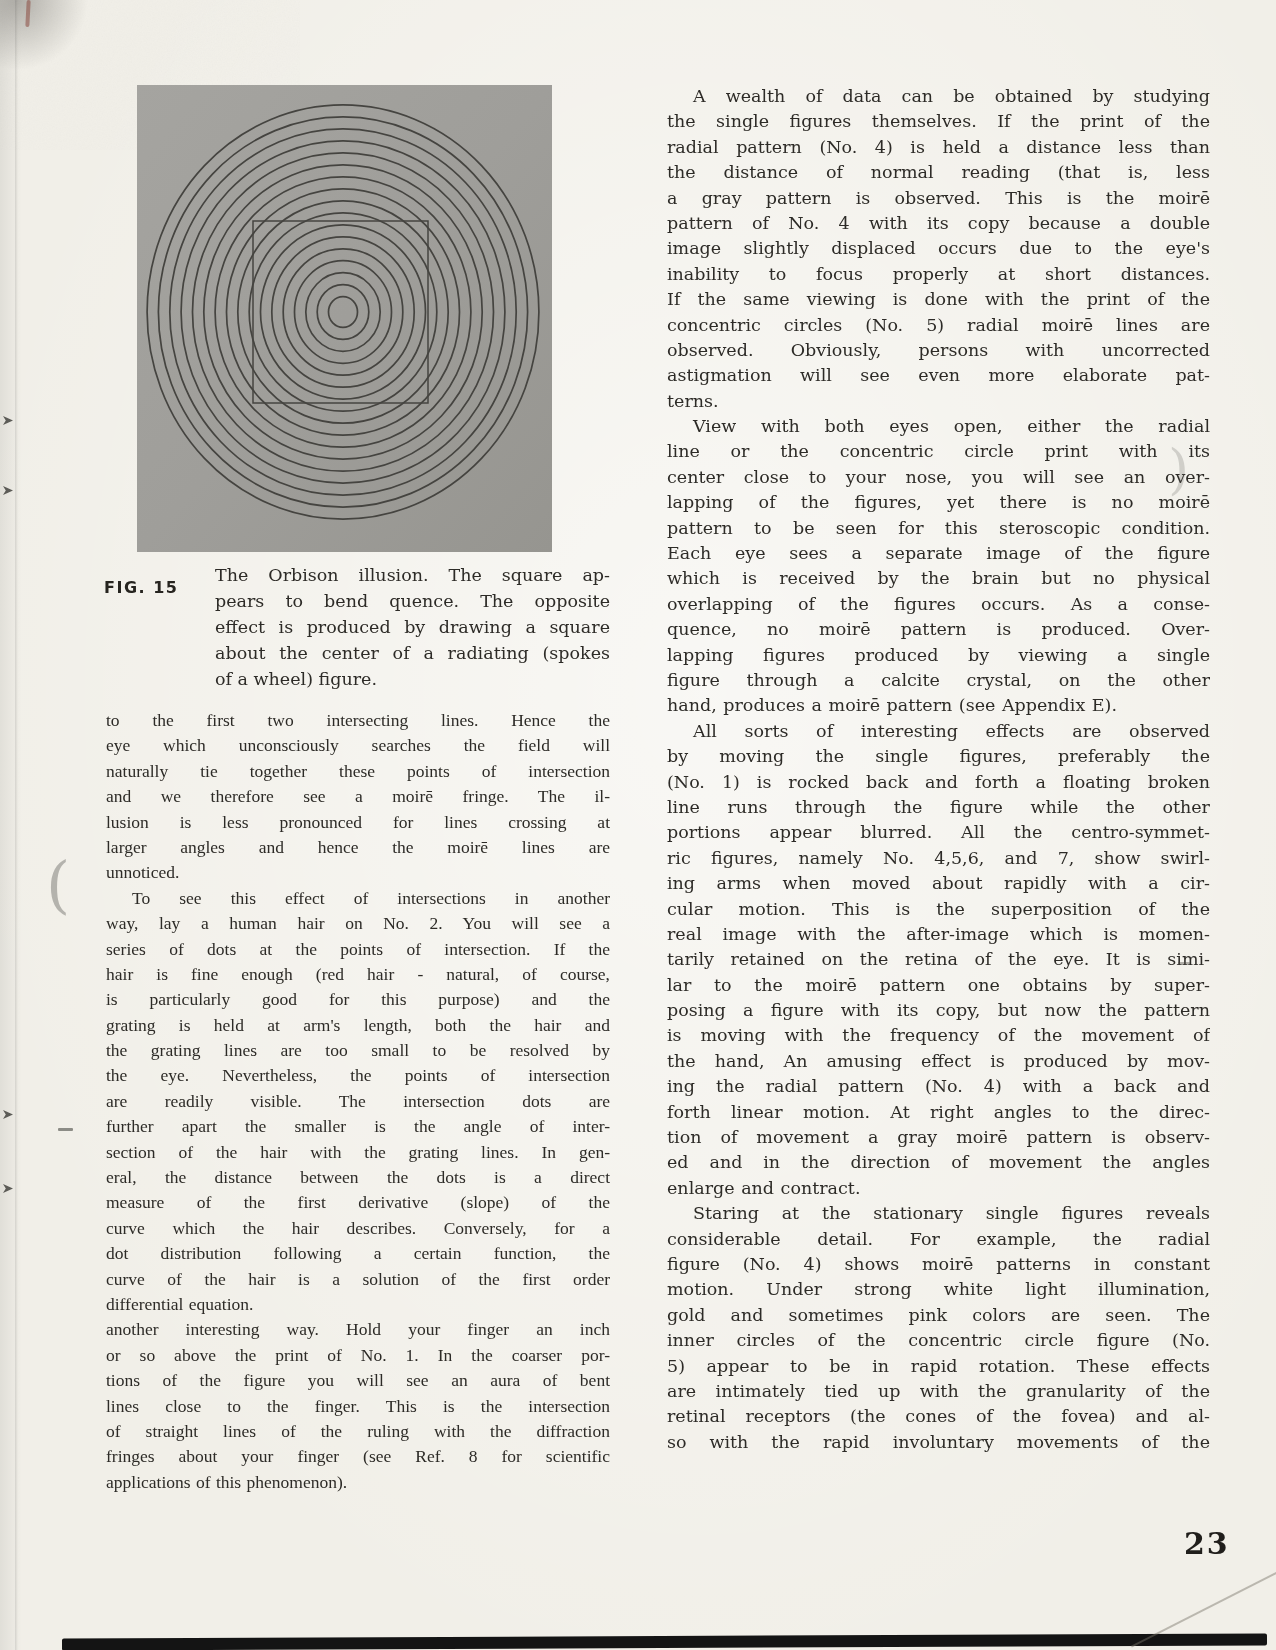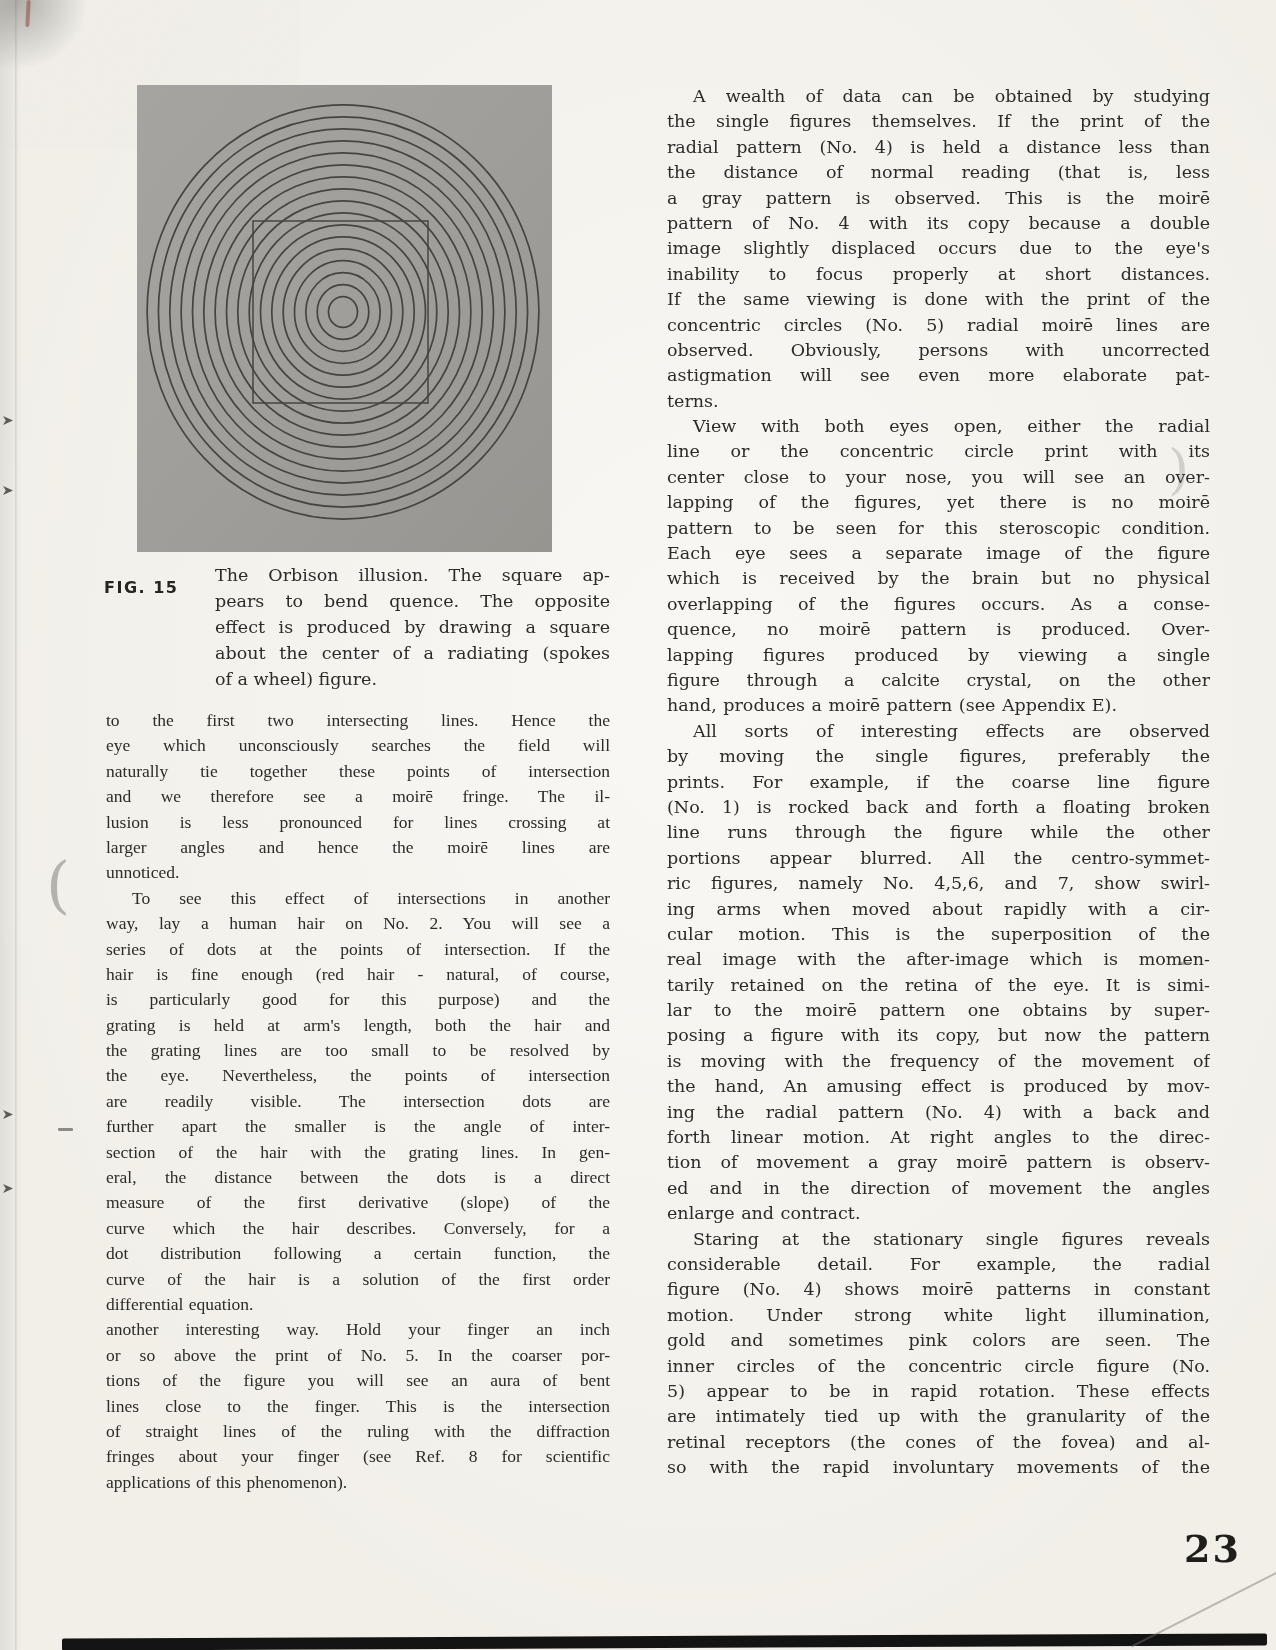--- a/index.html
+++ b/index.html
@@ -51,21 +51,21 @@
     height:25.4px;line-height:25.4px;overflow:hidden;
   }
   .caption .line{height:26px;line-height:26px;}
   .line.end{text-align-last:left;}
   .line.ind{text-indent:26px;}
 
   
   .page-number{
     position:absolute;left:1184px;top:1526px;
     font-family:"DejaVu Serif","Liberation Serif",serif;
-    font-weight:bold;font-size:38px;letter-spacing:2px;color:#201e1b;
+    font-weight:bold;font-size:30px;letter-spacing:2px;color:#201e1b;
   }
 
   
   .bottom-bar{
     position:absolute;left:62px;top:1636px;width:1205px;height:12px;
     background:#141414;transform:rotate(-.25deg);border-radius:2px;
   }
   .fold-line{
     position:absolute;left:1120px;top:1598px;width:210px;height:2px;
     background:rgba(120,115,105,.45);transform:rotate(-27deg);
@@ -163,21 +163,21 @@
       <div class="line">are readily visible. The intersection dots are</div>
       <div class="line">further apart the smaller is the angle of inter-</div>
       <div class="line">section of the hair with the grating lines. In gen-</div>
       <div class="line">eral, the distance between the dots is a direct</div>
       <div class="line">measure of the first derivative (slope) of the</div>
       <div class="line">curve which the hair describes. Conversely, for a</div>
       <div class="line">dot distribution following a certain function, the</div>
       <div class="line">curve of the hair is a solution of the first order</div>
       <div class="line end">differential equation.</div>
       <div class="line">another interesting way. Hold your finger an inch</div>
-      <div class="line">or so above the print of No. 5. In the coarser por-</div>
+      <div class="line">or so above the print of No. 1. In the coarser por-</div>
       <div class="line">tions of the figure you will see an aura of bent</div>
       <div class="line">lines close to the finger. This is the intersection</div>
       <div class="line">of straight lines of the ruling with the diffraction</div>
       <div class="line">fringes about your finger (see Ref. 8 for scientific</div>
       <div class="line end">applications of this phenomenon).</div>
     </div>
   <div class="col col-right">
 
   <div class="line ind">A wealth of data can be obtained by studying</div>
       <div class="line">the single figures themselves. If the print of the</div>
@@ -199,21 +199,20 @@
       <div class="line">pattern to be seen for this steroscopic condition.</div>
       <div class="line">Each eye sees a separate image of the figure</div>
       <div class="line">which is received by the brain but no physical</div>
       <div class="line">overlapping of the figures occurs. As a conse-</div>
       <div class="line">quence, no moirē pattern is produced. Over-</div>
       <div class="line">lapping figures produced by viewing a single</div>
       <div class="line">figure through a calcite crystal, on the other</div>
       <div class="line end">hand, produces a moirē pattern (see Appendix E).</div>
       <div class="line ind">All sorts of interesting effects are observed</div>
       <div class="line">by moving the single figures, preferably the</div>
-      <div class="line">prints. For example, if the coarse line figure</div>
       <div class="line">(No. 1) is rocked back and forth a floating broken</div>
       <div class="line">line runs through the figure while the other</div>
       <div class="line">portions appear blurred. All the centro-symmet-</div>
       <div class="line">ric figures, namely No. 4,5,6, and 7, show swirl-</div>
       <div class="line">ing arms when moved about rapidly with a cir-</div>
       <div class="line">cular motion. This is the superposition of the</div>
       <div class="line">real image with the after-image which is momen-</div>
       <div class="line">tarily retained on the retina of the eye. It is simi-</div>
       <div class="line">lar to the moirē pattern one obtains by super-</div>
       <div class="line">posing a figure with its copy, but now the pattern</div>

